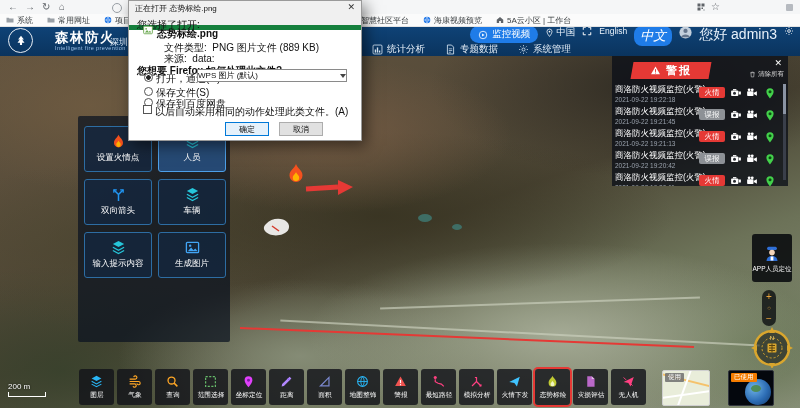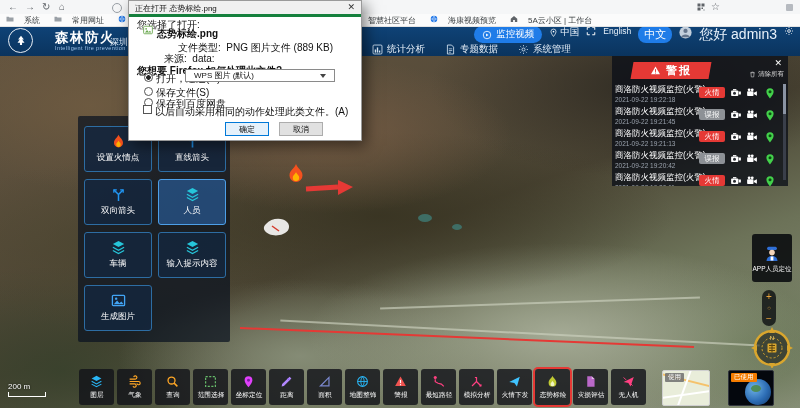--- a/index.html
+++ b/index.html
@@ -8,21 +8,21 @@
   svg{display:block;}
   .ico{display:inline-flex;align-items:center;justify-content:center;}
   .ico svg{width:100%;height:100%;}
 
   
   #chrome1{position:absolute;left:0;top:0;width:800px;height:14px;background:#f5f6f7;border-bottom:1px solid #e2e2e2;z-index:4;}
   .bicon{position:absolute;top:0;font-size:10px;line-height:14px;color:#5f6368;}
   #chrome2{position:absolute;left:0;top:14px;width:800px;height:12px;background:#fbfbfb;border-bottom:1px solid #e4e4e4;z-index:4;}
   .bmrow{position:absolute;top:0;height:12px;display:flex;gap:14px;align-items:center;}
   #bm-left{left:6px;} #bm-right{left:350px;}
-  .bm{display:flex;align-items:flex-start;gap:10px;font-size:8px;color:#3c4043;white-space:nowrap;}
+  .bm{display:flex;align-items:center;gap:3px;font-size:8px;color:#3c4043;white-space:nowrap;}
   .bm .ico{width:8px;height:8px;}
 
   
   #appnav{position:absolute;left:0;top:26px;width:800px;height:30px;z-index:3;
           background:linear-gradient(180deg,#0f4377,#0a345e);}
   #brand{position:absolute;left:8px;top:2px;display:flex;gap:22px;align-items:center;}
   #logo{width:23px;height:23px;border:1.5px solid #e8eef5;border-radius:50%;display:flex;align-items:center;justify-content:center;}
   #logo svg{width:14px;height:14px;}
   #brandname{font-size:13.5px;font-weight:bold;color:#fff;letter-spacing:1.5px;line-height:14px;}
   #brandsub{font-size:5.5px;color:#9fc3e8;letter-spacing:.4px;}
@@ -31,21 +31,21 @@
   .navit{display:flex;align-items:center;gap:4px;font-size:9.5px;color:#e8f1fa;white-space:nowrap;}
   .navit .ico{width:11px;height:11px;}
   #nav-right{position:absolute;right:6px;top:0;height:30px;display:flex;align-items:flex-start;gap:7px;}
   #btn-video{display:flex;align-items:center;gap:4px;background:#1f7ce8;color:#fff;font-size:9.5px;
              padding:2px 8px;border-radius:10px;white-space:nowrap;}
   #btn-video .ico{width:10px;height:10px;}
   #country{display:flex;align-items:center;gap:2px;color:#eaf2fb;font-size:9.5px;white-space:nowrap;}
   #country .ico{width:9px;height:9px;}
   #fs{width:10px;height:10px;}
   #lang-en{font-size:8.5px;color:#e8f1fa;}
-  #lang-zh{font-size:11px;color:#fff;background:#1f7ce8;border-radius:8px;padding:1px 6px;}
+  #lang-zh{font-size:13px;color:#fff;background:#1f7ce8;border-radius:8px;padding:1px 6px;font-style:italic;}
   #avatar{width:13px;height:13px;}
   #greet{font-size:14px;color:#e8f1fa;white-space:nowrap;}
   #setgear{width:10px;height:10px;}
 
   
   #map{position:absolute;left:0;top:56px;width:800px;height:352px;overflow:hidden;z-index:0;background:
     radial-gradient(220px 120px at 90px 50px,rgba(111,91,65,.85),transparent 70%),
     radial-gradient(260px 110px at 330px 80px,rgba(124,95,70,.75),transparent 70%),
     radial-gradient(300px 130px at 640px 30px,rgba(47,43,35,.9),transparent 70%),
     radial-gradient(420px 120px at 380px 160px,rgba(53,49,31,.8),transparent 70%),
@@ -119,30 +119,30 @@
   #bm-globe{left:728px;width:44px;border:1px solid #30343c;background:#04070d;}
   #bm-globe .earth{position:absolute;left:16px;top:8px;width:26px;height:26px;border-radius:50%;
         background:radial-gradient(circle at 35% 35%,#6fb3e8,#2c6cb4 55%,#123a6b);}
   #bm-globe .land{position:absolute;left:22px;top:14px;width:10px;height:7px;border-radius:50%;background:#4c8a4a;opacity:.9;}
   .bmtag{position:absolute;left:2px;top:2px;font-size:6.5px;color:#fff;padding:0 3px;border-radius:1px;background:rgba(110,110,110,.85);}
   .bmtag.on{background:#f57c00;}
 
   
   #dialog{position:absolute;left:128px;top:0;width:234px;height:141px;background:#fff;z-index:6;
           border:1px solid #9a9a9a;box-sizing:border-box;box-shadow:4px 5px 14px rgba(0,0,0,.5);}
-  #dlg-title{position:absolute;left:0;top:0;width:100%;height:16px;background:#f0f0f0;border-bottom:3px solid #15803d;box-sizing:border-box;}
+  #dlg-title{position:absolute;left:0;top:0;width:100%;height:29px;background:#f0f0f0;border-bottom:5px solid #15803d;box-sizing:border-box;}
   #dlg-title span.t{position:absolute;left:6px;top:2px;font-size:8px;color:#111;}
   #dlg-x{position:absolute;right:6px;top:1px;font-size:9px;color:#333;}
   .dtext{position:absolute;font-size:10px;color:#111;white-space:nowrap;}
   .dbold{font-weight:bold;}
   #dlg-fileico{position:absolute;left:14px;top:24px;width:10px;height:10px;}
   .radio{position:absolute;width:7px;height:7px;border:1px solid #555;border-radius:50%;background:#fff;}
   .radio.on{background:radial-gradient(circle,#222 0 2px,#fff 2.6px);}
-  #dlg-select{position:absolute;left:56px;top:68px;width:150px;height:13px;border:1px solid #8a8a8a;background:#fff;
-              font-size:8px;color:#111;display:flex;align-items:center;padding:0 8px;box-sizing:border-box;justify-content:space-between;}
+  #dlg-select{position:absolute;left:68px;top:68px;width:150px;height:13px;border:1px solid #8a8a8a;background:#fff;
+              font-size:8px;color:#111;display:flex;align-items:center;padding:0 0;box-sizing:border-box;justify-content:space-between;}
   #dlg-select .caret{width:0;height:0;border-left:3px solid transparent;border-right:3px solid transparent;border-top:4px solid #444;}
   #dlg-check{position:absolute;left:14px;top:104px;width:7px;height:7px;border:1px solid #555;background:#fff;}
   .dbtn{position:absolute;top:121px;width:44px;height:14px;font-size:8px;color:#111;display:flex;align-items:center;
         justify-content:center;background:#e1e1e1;border:1px solid #adadad;box-sizing:border-box;}
   #dlg-ok{left:96px;background:#e5f1fb;border-color:#0078d7;}
   #dlg-cancel{left:150px;}
 </style>
 </head>
 <body>
 
@@ -201,45 +201,37 @@
     <div id="plot-grid">
         <div class="pbtn">
     <span class="ico">
             <svg viewBox="0 0 16 16">
               <path d="M8 .8c1.2 3.4 4.8 4.5 4.8 8.7a4.8 4.8 0 0 1-9.6 0C3.2 5.3 6.8 4.2 8 .8z" fill="#f4511e"></path>
               <path d="M8 7c.7 2 2.4 2.2 2.4 4.4a2.4 2.4 0 0 1-4.8 0C5.6 9.2 7.3 9 8 7z" fill="#ffb300"></path>
             </svg>
           </span>
     <span class="lbl">设置火情点</span>
   </div>
-        <div class="pbtn">
-    <span class="ico">
-            <svg viewBox="0 0 16 16">
-              <path d="M8 14.5V4M4.3 7.2L8 3.2l3.7 4" stroke="#2196f3" stroke-width="1.8" fill="none"></path>
-            </svg>
-          </span>
-    <span class="lbl">直线箭头</span>
+        <div class="pbtn selected">
+    <span class="ico">
+            <svg viewBox="0 0 16 16">
+              <path d="M8 1l6 3.2L8 7.4 2 4.2z" fill="#26c6da"></path>
+              <path d="M2 7.8l6 3.2 6-3.2M2 11.2l6 3.2 6-3.2" stroke="#26c6da" stroke-width="1.3" fill="none"></path>
+            </svg>
+          </span>
+    <span class="lbl">人员</span>
   </div>
         <div class="pbtn">
     <span class="ico">
             <svg viewBox="0 0 16 16">
               <path d="M8 15V8M8 8L3.2 3.2M8 8l4.8-4.8" stroke="#2196f3" stroke-width="1.6" fill="none"></path>
               <path d="M3 6.2V3h3.2M13 6.2V3H9.8" stroke="#2196f3" stroke-width="1.3" fill="none"></path>
             </svg>
           </span>
     <span class="lbl">双向箭头</span>
-  </div>
-        <div class="pbtn selected">
-    <span class="ico">
-            <svg viewBox="0 0 16 16">
-              <path d="M8 1l6 3.2L8 7.4 2 4.2z" fill="#26c6da"></path>
-              <path d="M2 7.8l6 3.2 6-3.2M2 11.2l6 3.2 6-3.2" stroke="#26c6da" stroke-width="1.3" fill="none"></path>
-            </svg>
-          </span>
-    <span class="lbl">人员</span>
   </div>
         <div class="pbtn">
     <span class="ico">
             <svg viewBox="0 0 16 16">
               <path d="M8 1l6 3.2L8 7.4 2 4.2z" fill="#26c6da"></path>
               <path d="M2 7.8l6 3.2 6-3.2M2 11.2l6 3.2 6-3.2" stroke="#26c6da" stroke-width="1.3" fill="none"></path>
             </svg>
           </span>
     <span class="lbl">车辆</span>
   </div>
@@ -741,21 +733,21 @@
     </div>
     <div class="dtext" style="left:8px;top:17px;">您选择了打开:</div>
     <span id="dlg-fileico" class="ico">
       <svg viewBox="0 0 16 16">
           <rect x="1" y="2" width="14" height="12" rx="1.5" fill="#fff" stroke="#6aa84f" stroke-width="1.4"></rect>
           <circle cx="5" cy="6" r="1.4" fill="#6aa84f"></circle>
           <path d="M3 12l3.5-4 2.5 3 2-2 2.5 3z" fill="#6aa84f"></path>
         </svg>
     </span>
     <div class="dtext dbold" style="left:28px;top:26px;">态势标绘.png</div>
-    <div class="dtext" style="left:49px;top:40px;">
+    <div class="dtext" style="left:35px;top:40px;">
       <span>文件类型:</span>&nbsp;&nbsp;<span>PNG 图片文件 (889 KB)</span>
     </div>
     <div class="dtext" style="left:35px;top:51px;">
       <span>来源:</span>&nbsp;&nbsp;<span>data:</span>
     </div>
     <div class="dtext dbold" style="left:8px;top:63px;">您想要 Firefox 如何处理此文件?</div>
     <span class="radio on" style="left:15px;top:72px;"></span>
     <div class="dtext" style="left:27px;top:71px;">打开，通过(O):</div>
     <div id="dlg-select">
       <span>WPS 图片 (默认)</span>

